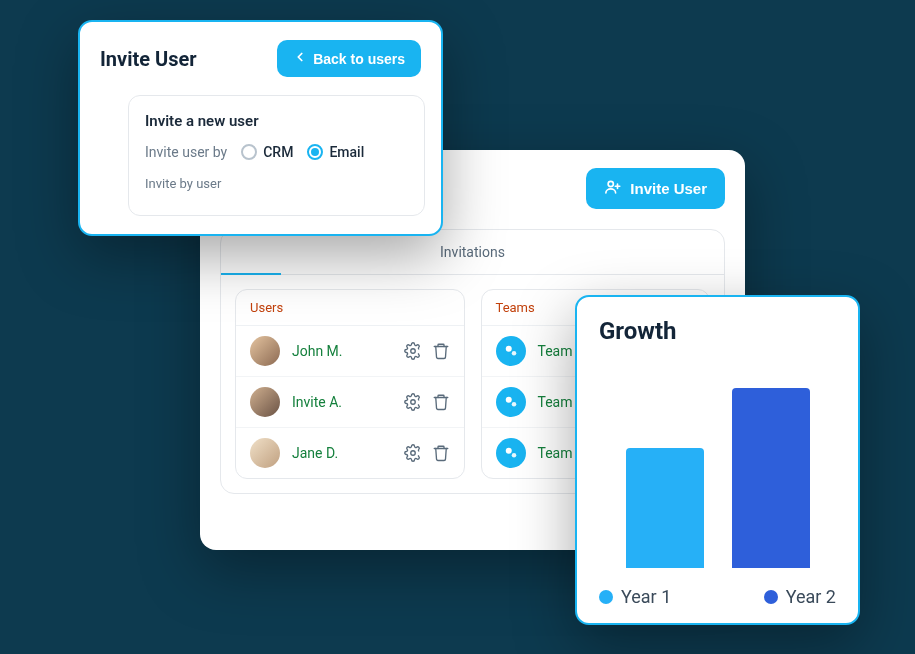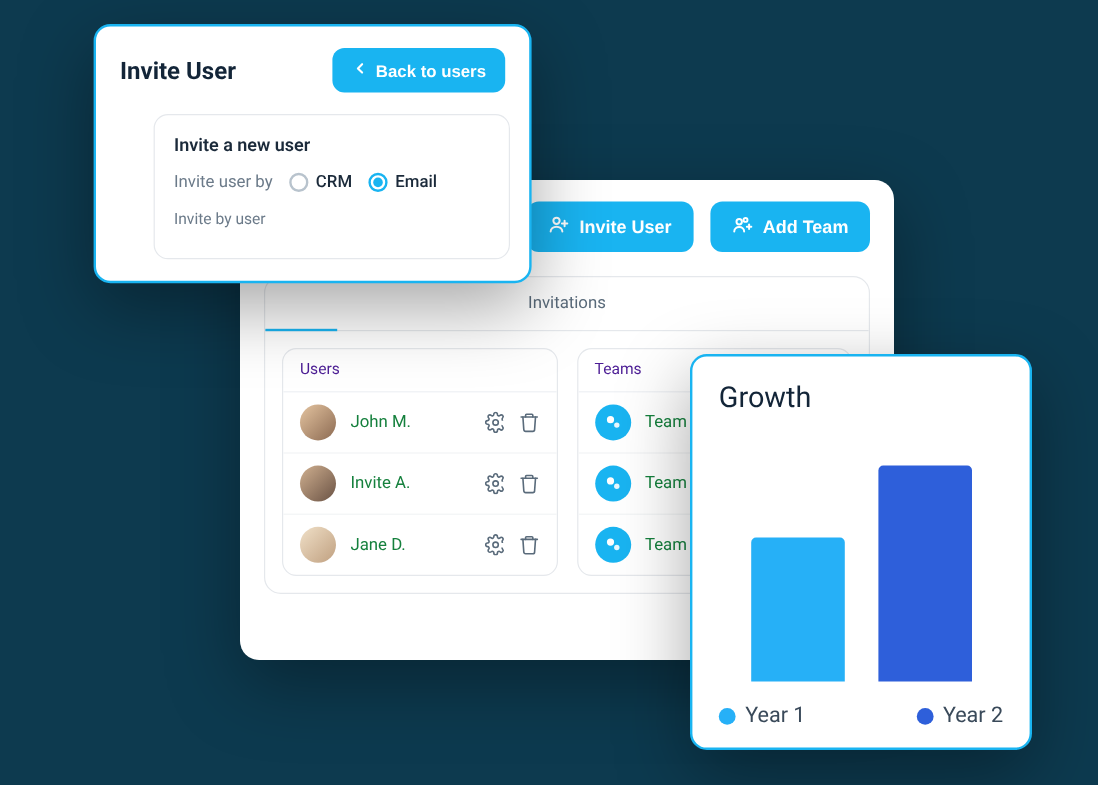--- a/index.html
+++ b/index.html
@@ -73,21 +73,21 @@
     padding: 14px;
   }
   .col {
     flex: 1;
     border: 1px solid #e5e8ec;
     border-radius: 12px;
     overflow: hidden;
   }
   .col-header {
     font-size: 13px;
-    color: #4c1d95;
+    color: #c2410c;
     padding: 10px 14px;
     border-bottom: 1px solid #eef1f4;
   }
   .row {
     display: flex;
     align-items: center;
     padding: 10px 14px;
     gap: 12px;
     border-bottom: 1px solid #f2f4f6;
   }
@@ -247,21 +247,21 @@
     background: #fff;
     border: 2px solid #19b4f1;
     border-radius: 14px;
     box-shadow: 0 20px 60px rgba(0,0,0,0.35);
     padding: 20px 22px 16px 22px;
     display: flex;
     flex-direction: column;
   }
   .chart-title {
     font-size: 24px;
-    font-weight: 400;
+    font-weight: 700;
     color: #132538;
     margin-bottom: 10px;
   }
   .chart-area {
     flex: 1;
     display: flex;
     align-items: flex-end;
     justify-content: center;
     gap: 28px;
     padding-bottom: 4px;
@@ -298,32 +298,20 @@
       <span>
         <svg viewBox="0 0 24 24" fill="none" stroke="currentColor" stroke-width="2.2" stroke-linecap="round" stroke-linejoin="round">
             <circle cx="9" cy="8" r="3.5"></circle>
             <path d="M2.5 20c0-3 3-5.5 6.5-5.5S15.5 17 15.5 20"></path>
             <path d="M18 8v6"></path>
             <path d="M15 11h6"></path>
           </svg>
       </span>
       <span>Invite User</span>
     </button>
-    <button class="btn">
-      <span>
-        <svg viewBox="0 0 24 24" fill="none" stroke="currentColor" stroke-width="2.2" stroke-linecap="round" stroke-linejoin="round">
-            <circle cx="8" cy="9" r="3"></circle>
-            <circle cx="15" cy="7" r="2.2"></circle>
-            <path d="M2.5 20c0-3 2.7-5 5.5-5s5.5 2 5.5 5"></path>
-            <path d="M19 12v5"></path>
-            <path d="M16.5 14.5h5"></path>
-          </svg>
-      </span>
-      <span>Add Team</span>
-    </button>
   </div>
 
   <div class="main-inner">
     <div class="tabbar">
       <span>Invitations</span>
       <div class="tabbar-underline"></div>
     </div>
 
     <div class="columns">
 

